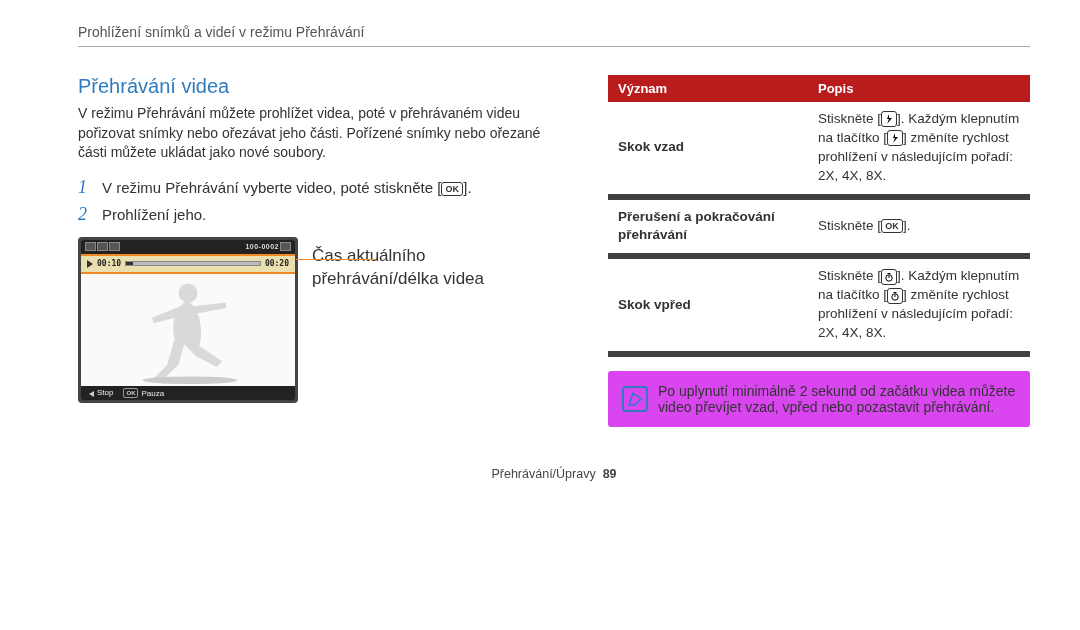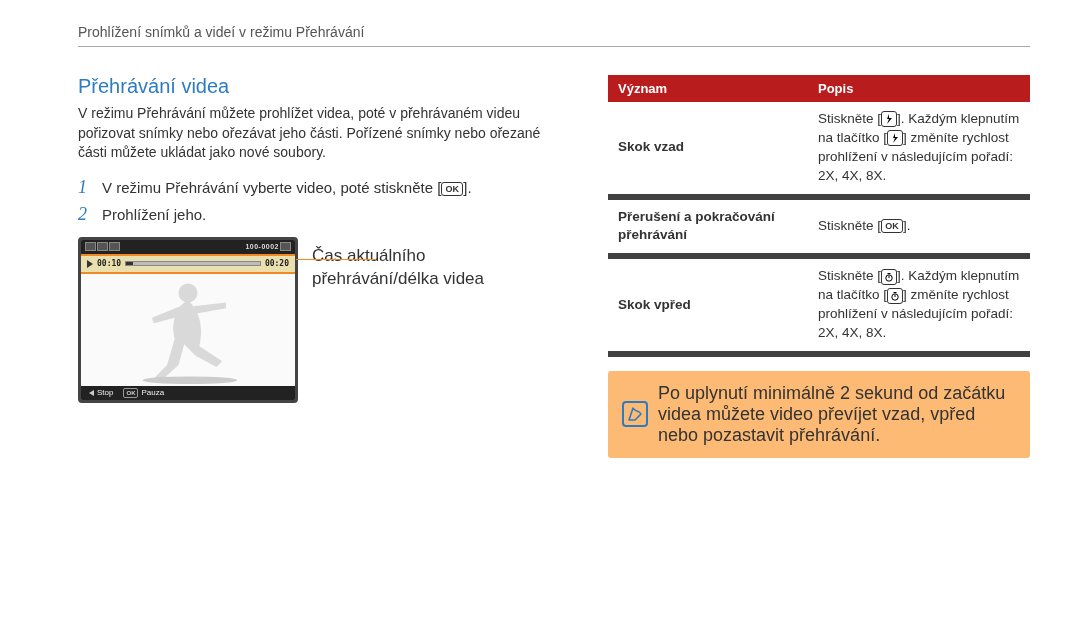--- a/index.html
+++ b/index.html
@@ -90,21 +90,21 @@
   }
   .shot-body {
     position:absolute; top:34px; left:0; right:0; bottom:14px;
     background:#fafafa;
   }
   .shot-body svg { width:100%; height:100%; }
   .shot-bottombar {
     position:absolute; bottom:0; left:0; right:0; height:14px;
     background:#222; display:flex; align-items:center; gap:10px; padding:0 8px;
   }
-  .bb-item { display:flex; align-items:center; gap:3px; color:#eee; font-size:8px; }
+  .bb-item { display:flex; align-items:flex-end; gap:3px; color:#eee; font-size:8px; }
   .bb-back {
     width:0;height:0;border-top:3px solid transparent;border-bottom:3px solid transparent;border-right:5px solid #ccc;
   }
   .bb-ok { border:1px solid #999; border-radius:2px; padding:0 2px; font-size:6px; font-weight:bold; color:#ccc; line-height:8px; }
   .caption { font-size:17px; line-height:1.35; padding-top:8px; }
 
   
   table.def {
     width:100%; border-collapse: collapse; font-size:13.5px;
   }
@@ -115,22 +115,22 @@
   table.def th:first-child { width:200px; }
   table.def td {
     padding:8px 10px; border-bottom:6px solid #404040; vertical-align:middle;
     line-height:1.4;
   }
   table.def td.term { font-weight:bold; }
 
   .note {
     display:flex; gap:10px; align-items:center;
     margin-top:14px;
-    background:#fdba74; border-radius:3px;
-    padding:12px 14px; font-size:18px;
+    background:#d946ef; border-radius:3px;
+    padding:12px 14px; font-size:14px;
   }
   .note-icon {
     width:26px; height:26px; border:2px solid #2e7bc1; border-radius:4px;
     display:flex; align-items:center; justify-content:center; flex-shrink:0;
   }
   .note-icon svg { width:16px; height:16px; }
 
   .footer {
     width: 100%;
     text-align:center; font-size:12.5px; color:#444;
@@ -269,13 +269,16 @@
         <span class="note-icon">
           <svg viewBox="0 0 16 16">
               <path d="M2 14 L6 2 C8 6 12 4 14 8 L8 14 Z" fill="none" stroke="#2e7bc1" stroke-width="1.6" stroke-linejoin="round"></path>
             </svg>
         </span>
         <span>Po uplynutí minimálně 2 sekund od začátku videa můžete video převíjet vzad, vpřed nebo pozastavit přehrávání.</span>
       </div>
     </div>
   </div>
 
+  <div class="footer">
+    <span>Přehrávání/Úpravy</span>&nbsp;&nbsp;<span class="pn">89</span>
+  </div>
 </div>
 
 </body></html>

